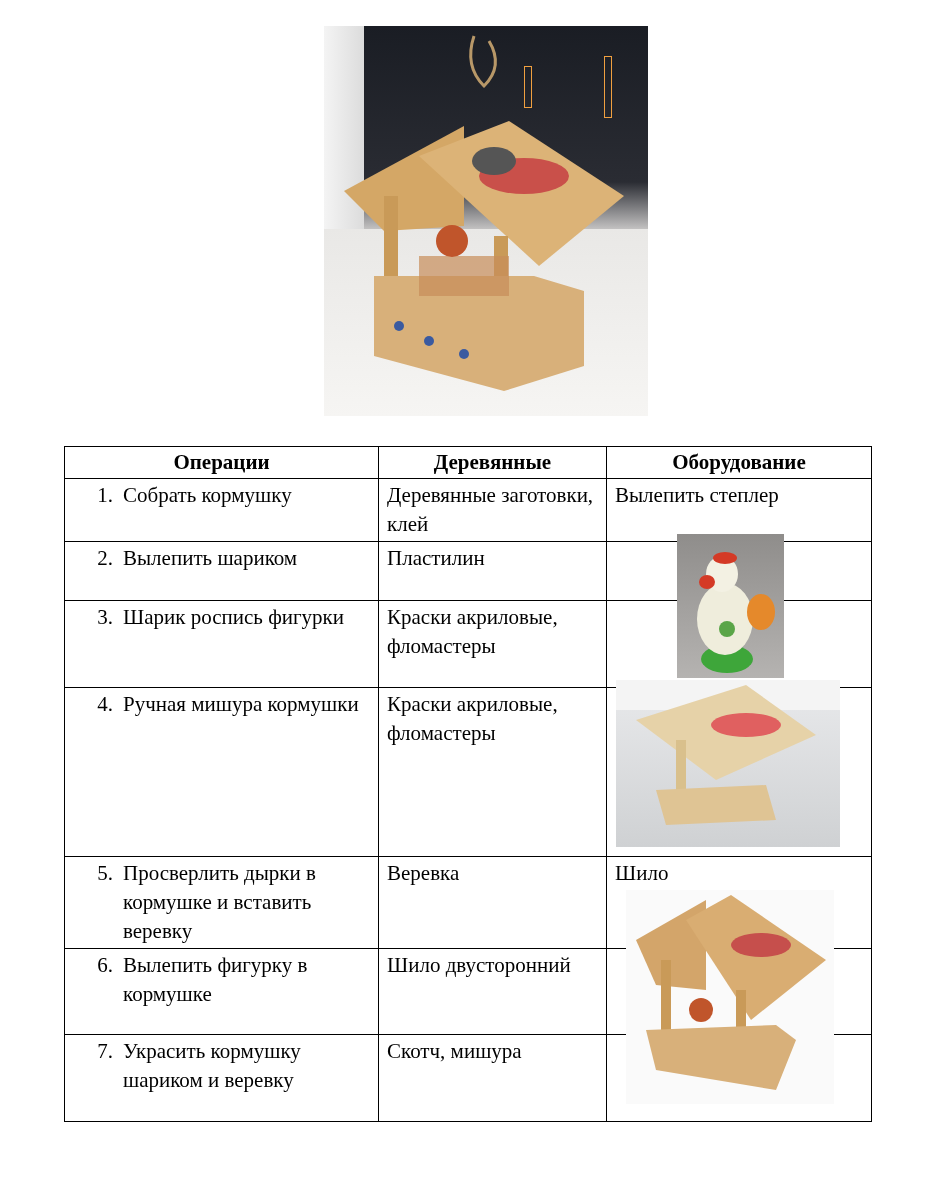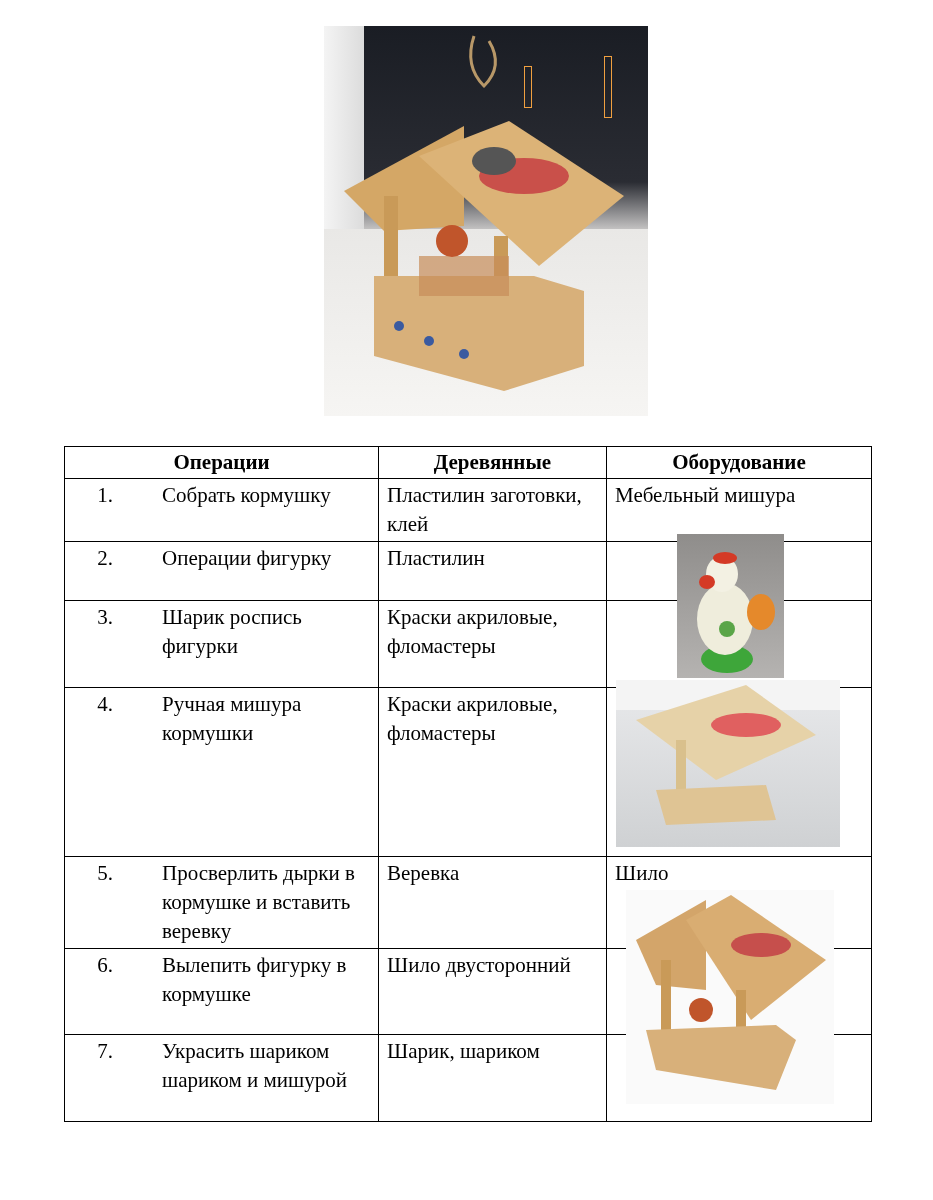--- a/index.html
+++ b/index.html
@@ -7,21 +7,21 @@
   .photo { position:absolute; overflow:hidden; }
   #top-photo { left:324px; top:26px; width:324px; height:390px; background:linear-gradient(180deg,#1a1d24 0%,#2a2c33 40%,#e8e6e4 55%,#f1efee 100%); }
   .window-frame { position:absolute; left:0; top:0; width:40px; height:100%; background:linear-gradient(90deg,#f4f4f4,#dcdcdc); }
   .sill { position:absolute; left:0; bottom:0; width:100%; height:48%; background:linear-gradient(180deg,#e9e8e6,#f6f5f3); }
   .city-light { position:absolute; width:6px; height:40px; border:1px solid #f0a040; }
   table { position:absolute; left:64px; top:446px; width:807px; border-collapse:collapse; table-layout:fixed; font-size:21px; line-height:29px; }
   td, th { border:1px solid #000; vertical-align:top; padding:2px 8px 2px 8px; }
   th { font-weight:bold; text-align:center; padding:1px 0; }
   .num { display:inline-block; width:40px; text-align:right; padding-right:10px; }
   .op { display:flex; }
-  .op-text { flex:1;margin-left:39px; }
+  .op-text { flex:1; }
 </style>
 </head>
 <body>
 
 <div class="photo" id="top-photo">
   <div class="window-frame"></div>
   <div class="city-light" style="left:200px;top:40px;"></div>
   <div class="city-light" style="left:280px;top:30px;height:60px;"></div>
   <div class="sill"></div>
   <svg style="position:absolute;left:0;top:0" width="324" height="390">
@@ -53,28 +53,28 @@
     <th>Деревянные</th>
     <th>Оборудование</th>
   </tr>
   <tr style="height:58px">
     <td>
           <div class="op">
             <span class="num">1.</span>
             <span class="op-text">Собрать кормушку</span>
           </div>
         </td>
-    <td>Пластилин заготовки, клей</td>
-    <td>Мебельный мишура</td>
+    <td>Деревянные заготовки, клей</td>
+    <td>Вылепить степлер</td>
   </tr>
   <tr style="height:59px">
     <td>
           <div class="op">
             <span class="num">2.</span>
-            <span class="op-text">Операции фигурку</span>
+            <span class="op-text">Вылепить шариком</span>
           </div>
         </td>
     <td>Пластилин</td>
     <td></td>
   </tr>
   <tr style="height:87px">
     <td>
           <div class="op">
             <span class="num">3.</span>
             <span class="op-text">Шарик роспись фигурки</span>
@@ -110,24 +110,24 @@
             <span class="op-text">Вылепить фигурку в кормушке</span>
           </div>
         </td>
     <td>Шило двусторонний</td>
     <td></td>
   </tr>
   <tr style="height:87px">
     <td>
           <div class="op">
             <span class="num">7.</span>
-            <span class="op-text">Украсить шариком шариком и мишурой</span>
+            <span class="op-text">Украсить кормушку шариком и веревку</span>
           </div>
         </td>
-    <td>Шарик, шариком</td>
+    <td>Скотч, мишура</td>
     <td></td>
   </tr>
 </tbody>
   </table>
 
 <div class="photo" style="left:677px;top:534px;width:107px;height:144px;background:linear-gradient(180deg,#8f8d8b,#b5b3b1);">
   <svg width="107" height="144">
     <ellipse cx="50" cy="125" rx="26" ry="14" fill="#3ea63a"></ellipse>
     <ellipse cx="48" cy="85" rx="28" ry="36" fill="#efeddc"></ellipse>
     <ellipse cx="45" cy="40" rx="16" ry="18" fill="#f3f1e3"></ellipse>

